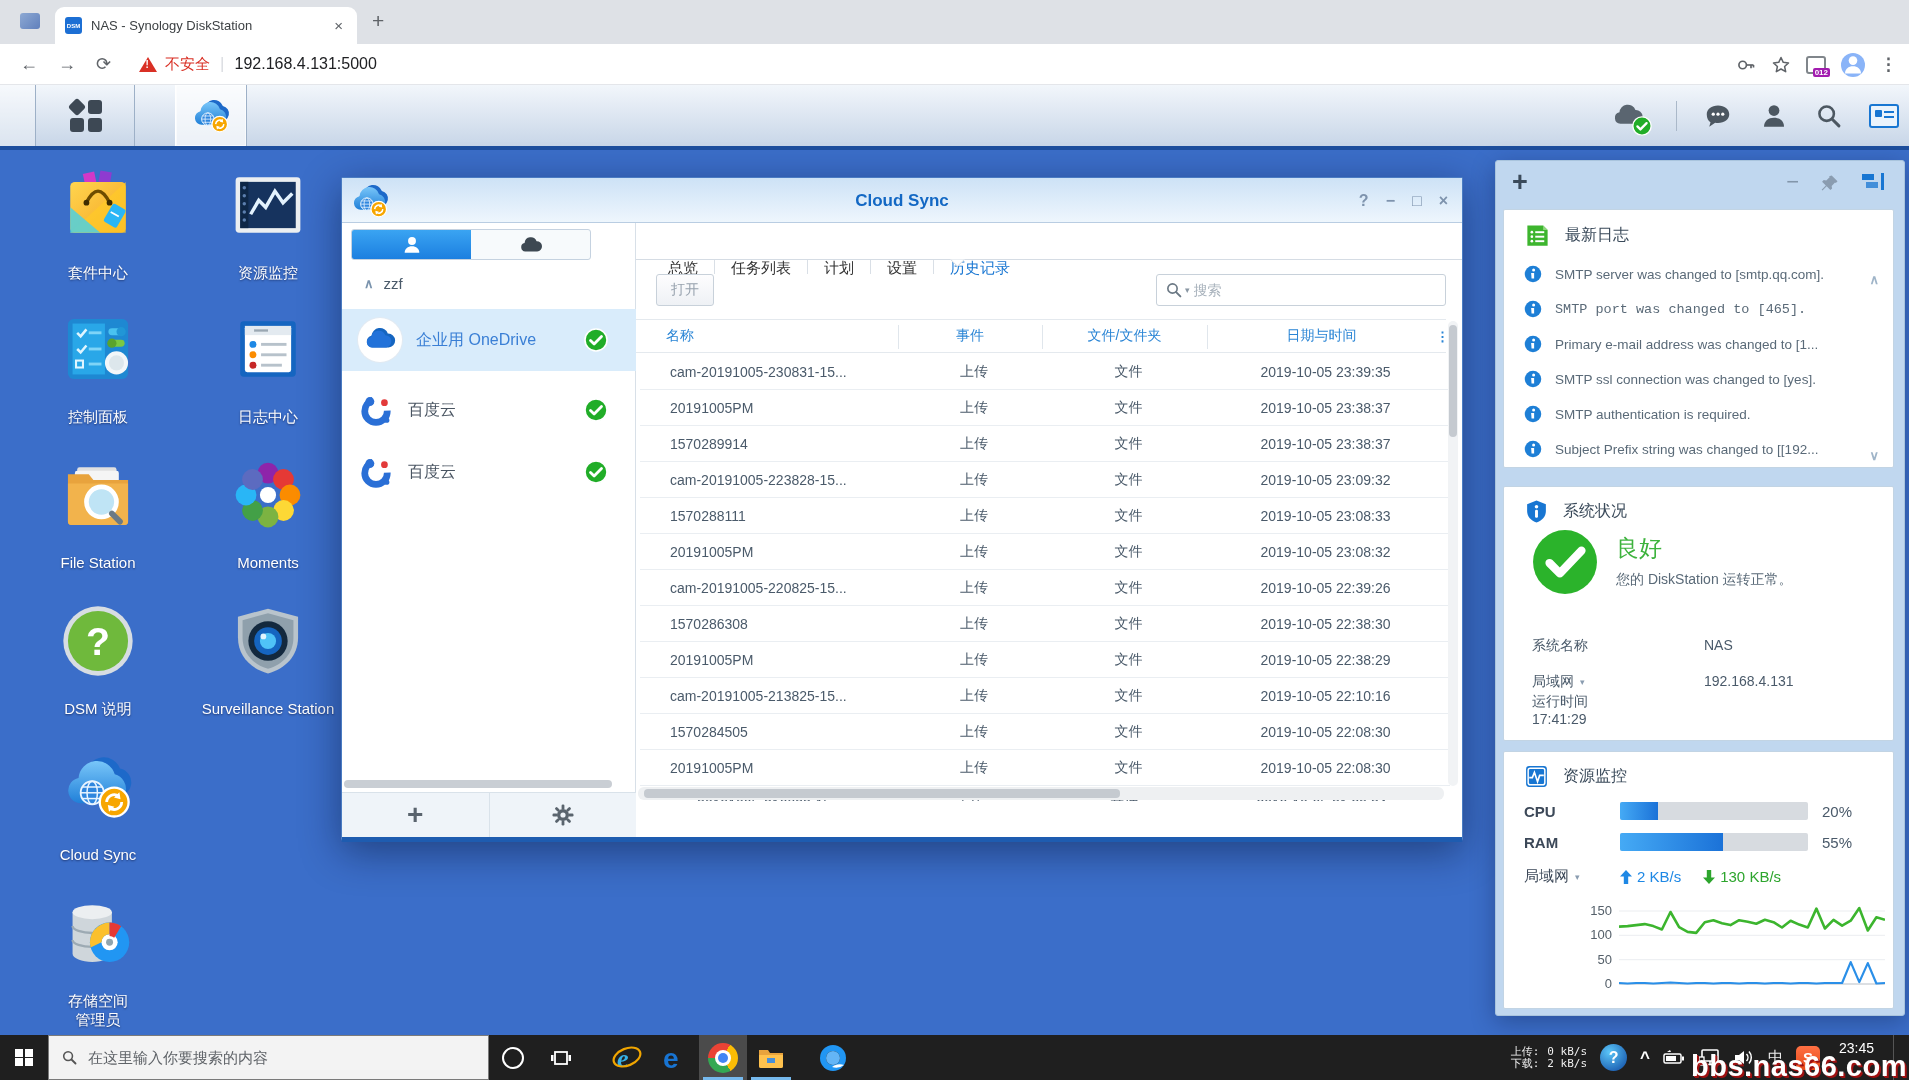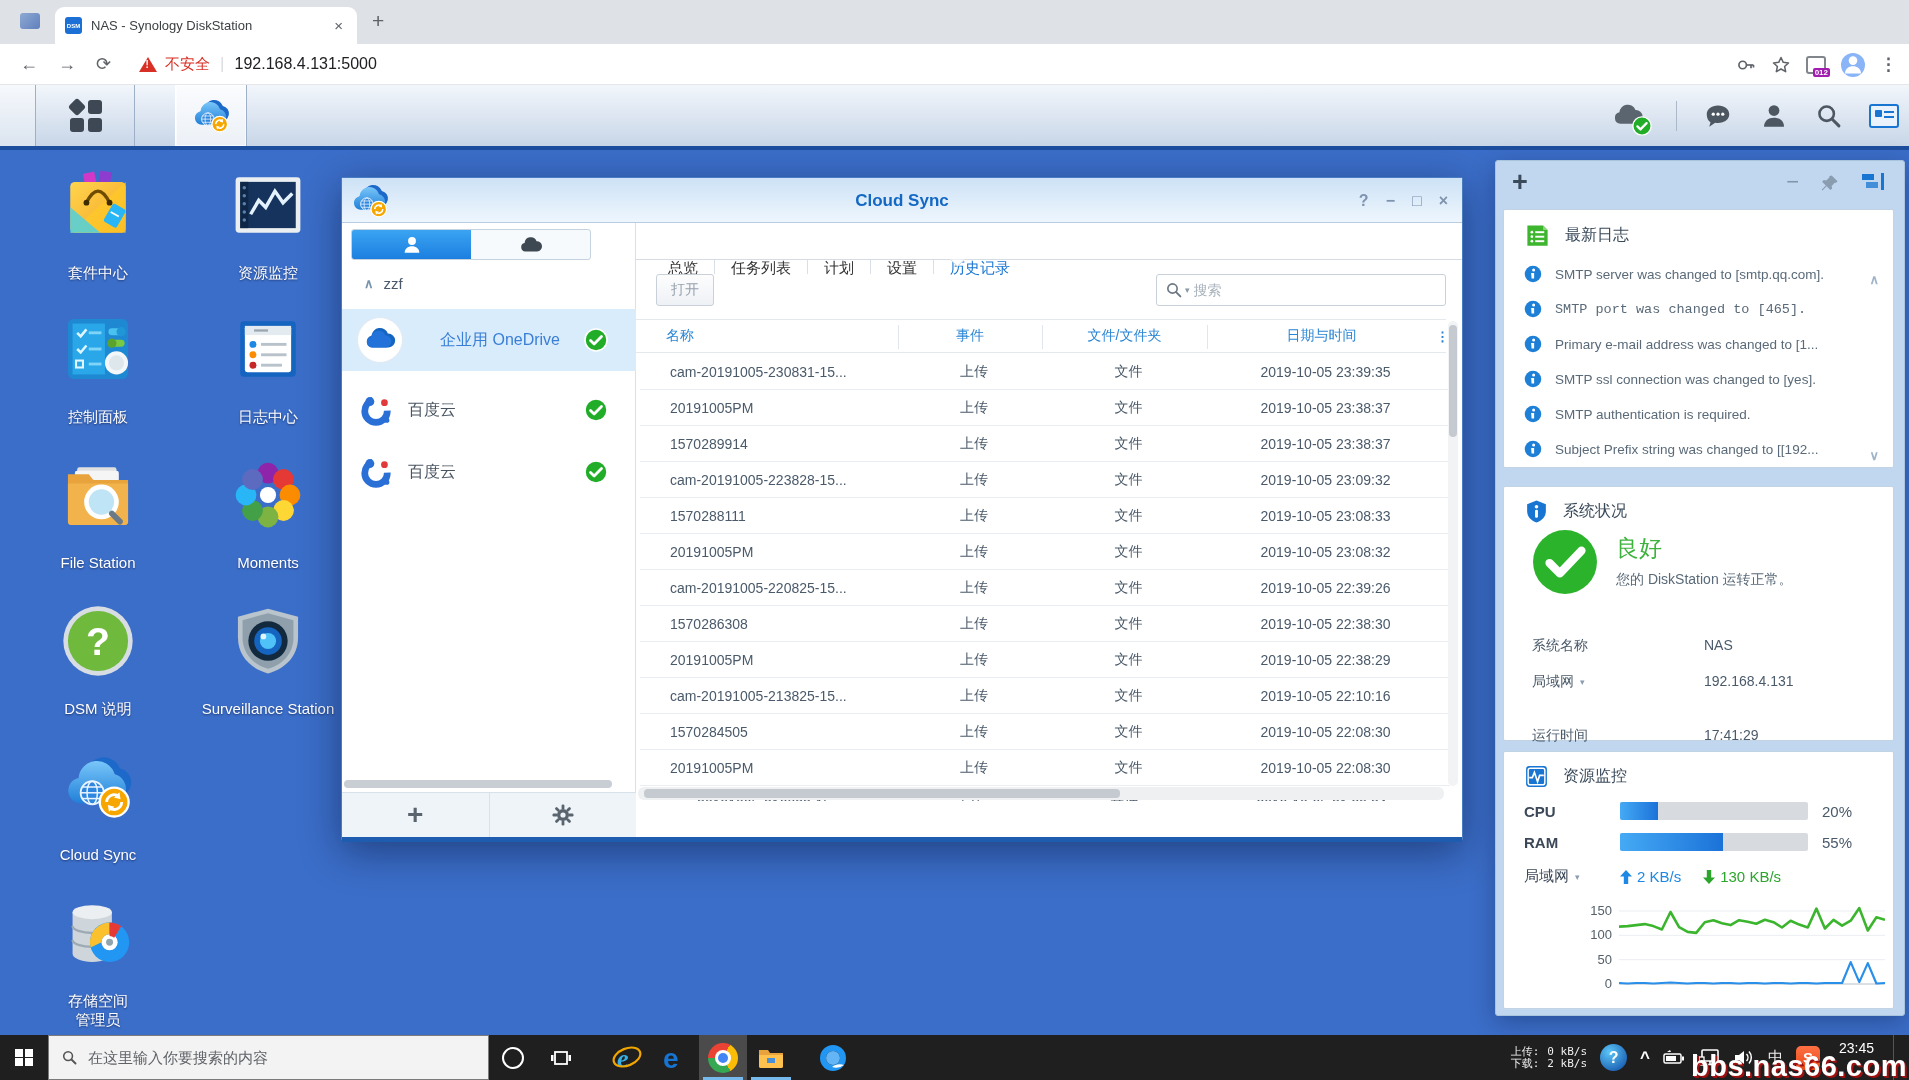--- a/index.html
+++ b/index.html
@@ -80,21 +80,21 @@
   .tgl { flex:1; display:flex; align-items:center; justify-content:center; color:#3d4852; }
   .tgl.active { background:linear-gradient(#3aa4f2,#1c7fe0); color:#fff; }
   #grouprow { position:absolute; left:22px; top:52px; display:flex; align-items:center; gap:10px;
     color:#4a5a6a; font-size:15px; }
   .chev { color:#7a93ad; font-weight:bold; font-size:13px; }
   .conn { position:absolute; left:0; width:294px; display:flex; align-items:center; }
   .conn .cicon { margin-left:16px; flex:none; }
   .conn .clabel { margin-left:14px; font-size:16px; color:#4a5562; flex:1; text-align:left; }
   .conn .chk { margin-right:28px; }
   #conn0 { top:86px; height:62px; background:#d9ecfb; }
-  #conn0 .clabel { color:#3a7fd5;text-align:center; }
+  #conn0 .clabel { color:#3a7fd5; }
   #conn1 { top:161px; height:52px; } #conn2 { top:223px; height:52px; }
   .odisk { width:44px; height:44px; background:#fff; border-radius:50%; box-shadow:0 0 0 1px #e2eaf2;
     display:flex; align-items:center; justify-content:center; }
   #side-hscroll { position:absolute; left:2px; bottom:49px; width:268px; height:8px; background:#c9ced4; border-radius:4px; }
   #side-foot { position:absolute; left:0; bottom:0; width:294px; height:45px; background:#eff4f9;
     border-top:1px solid #d9e2ea; display:flex; }
   .sfbtn { flex:1; display:flex; align-items:center; justify-content:center; color:#5a646e; }
   .sfbtn.first { border-right:1px solid #d9e2ea; }
   #plusbtn { font-size:28px; font-weight:bold; }
 
@@ -827,21 +827,21 @@
             </span>
             <span>NAS</span>
           </div>
           <div class="kvrow" style="top: 186px;">
             <span class="kl">
               <span>局域网</span>
               <span class="kv-caret">▾</span>
             </span>
             <span>192.168.4.131</span>
           </div>
-          <div class="kvrow" style="top: 240px;">
+          <div class="kvrow" style="top: 206px; flex-direction: column;">
             <span class="kl">
               <span>运行时间</span>
             </span>
             <span>17:41:29</span>
           </div>
         </div>
     </div>
 
     <div class="card" id="card-res">
       <div class="card-title">

